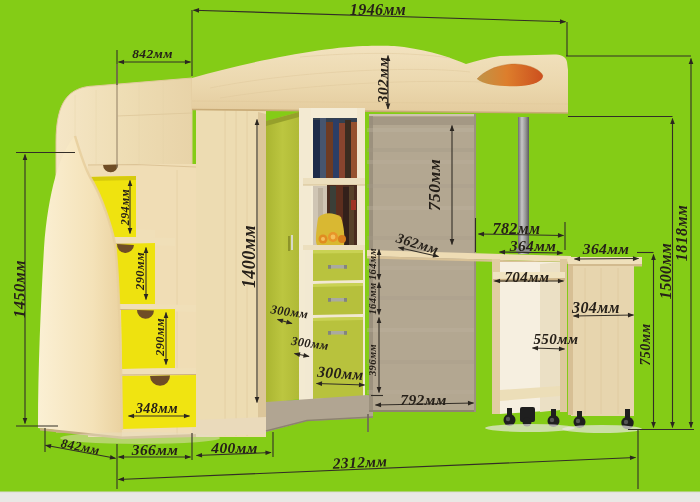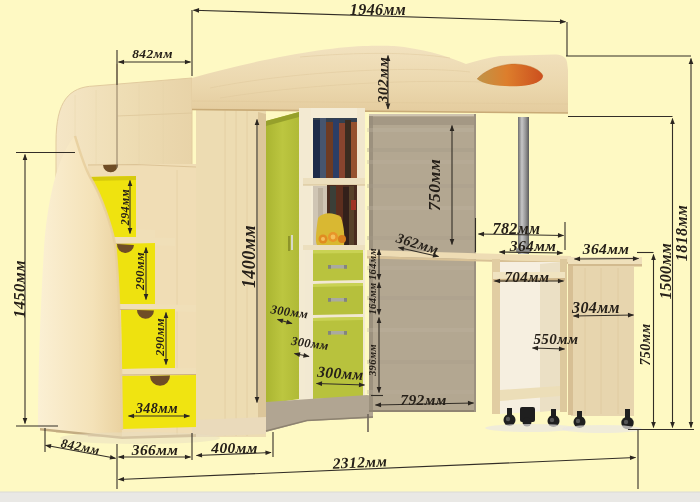--- a/index.html
+++ b/index.html
@@ -1,16 +1,16 @@
 <!DOCTYPE html>
 <html><head>
 <meta charset="utf-8">
 <style>
 html,body{margin:0;padding:0;background:#fff;}
-#stage{width:700px;height:502px;position:relative;overflow:hidden;background:#fef9c3;}
+#stage{width:700px;height:502px;position:relative;overflow:hidden;background:#84cc16;}
 text{font-family:"Liberation Serif",serif;font-weight:bold;font-style:italic;fill:#262019;letter-spacing:0.4px;}
 </style>
 </head>
 <body>
 <div id="stage">
 <svg width="700" height="502" viewBox="0 0 700 502" xmlns="http://www.w3.org/2000/svg">
 <defs>
 <linearGradient id="wood1" x1="0" y1="0" x2="1" y2="0">
 <stop offset="0" stop-color="#f5e6c6"></stop>
           <stop offset="0.5" stop-color="#eeddb4"></stop>

